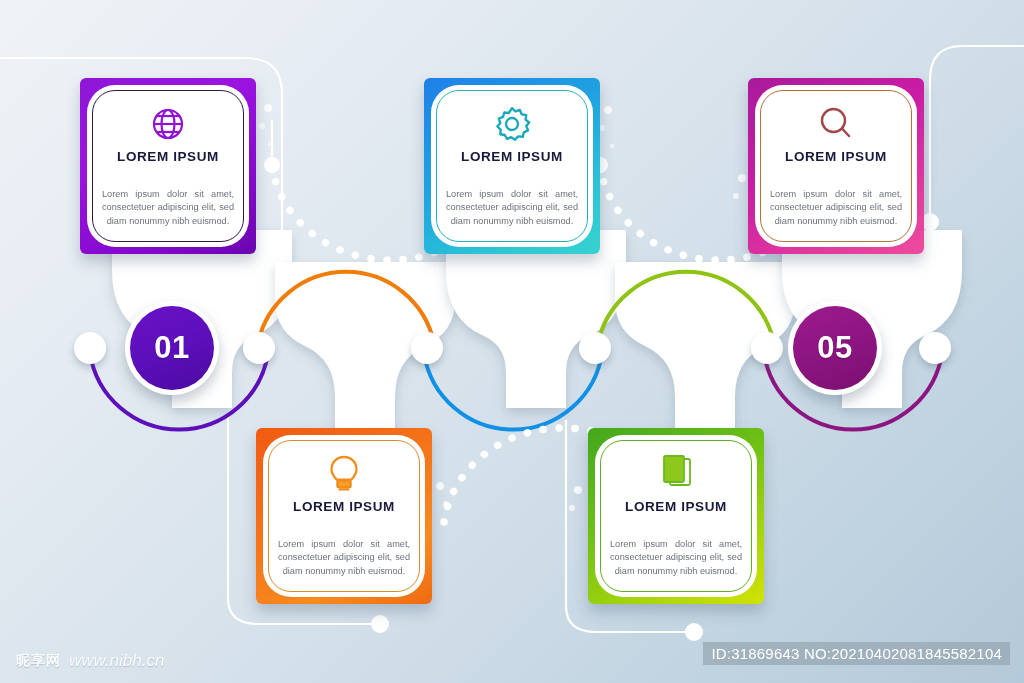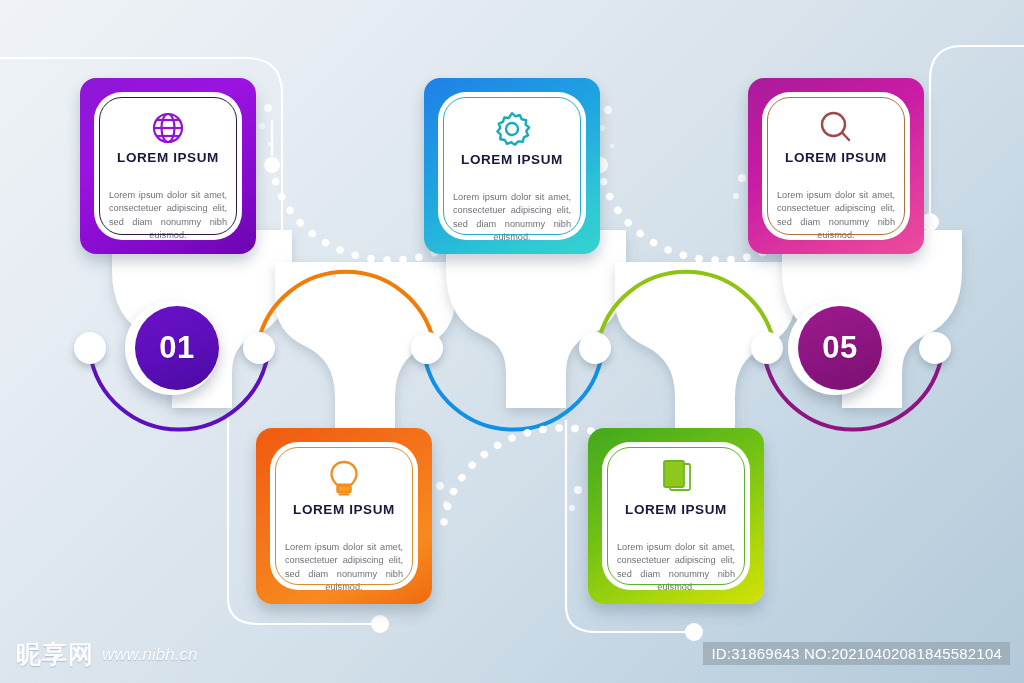--- a/index.html
+++ b/index.html
@@ -15,22 +15,22 @@
     overflow: hidden;
   }
 
   
   .layer { position: absolute; left: 0; top: 0; width: 1024px; height: 683px; }
 
   
   .card {
     position: absolute;
     width: 176px; height: 176px;
-    border-radius: 16px;
-    padding: 14px;
+    border-radius: 6px;
+    padding: 7px;
     box-shadow: 0 8px 14px rgba(80,100,120,.30);
   }
   .card-inner {
     width: 100%; height: 100%;
     background: #ffffff;
     border-radius: 28px;
     position: relative;
     display: flex;
     flex-direction: column;
     align-items: center;
@@ -74,21 +74,21 @@
   #card-5 { left: 588px; top: 428px; background: linear-gradient(150deg,#43a81d 0%,#6ec015 40%,#a9d60c 75%,#d2e203 100%); }
   #card-5 .card-inner::after { border-color: #5fae2a; }
 
   
   .num-circle {
     position: absolute;
     width: 94px; height: 94px;
     border-radius: 50%;
     background: #fff;
     box-shadow: 0 7px 13px rgba(70,90,110,.32);
-    display: flex; align-items: center; justify-content: flex-end;
+    display: flex; align-items: center; justify-content: center;
   }
   .num-disc {
     width: 84px; height: 84px;
     border-radius: 50%;
     display: flex; align-items: center; justify-content: center;
     color: #fff;
     font-size: 31px;
     font-weight: bold;
     letter-spacing: .5px;
     text-shadow: 0 1px 2px rgba(0,0,0,.22);
@@ -114,21 +114,21 @@
   }
 
   
   #watermark {
     position: absolute;
     left: 16px; bottom: 12px;
     display: flex; align-items: center; gap: 8px;
     opacity: .9;
   }
   #wm-cn {
-    font-size: 25px; font-weight: bold; color: #ffffff; letter-spacing: 1px;
+    font-size: 14px; font-weight: bold; color: #ffffff; letter-spacing: 1px;
     text-shadow: 0 1px 1px rgba(120,140,160,.5);
   }
   #wm-url {
     font-size: 17px; color: #ffffff; font-style: italic;
     text-shadow: 0 1px 1px rgba(120,140,160,.5);
   }
   #id-badge {
     position: absolute;
     right: 14px; bottom: 18px;
     background: rgba(150,165,178,.72);

